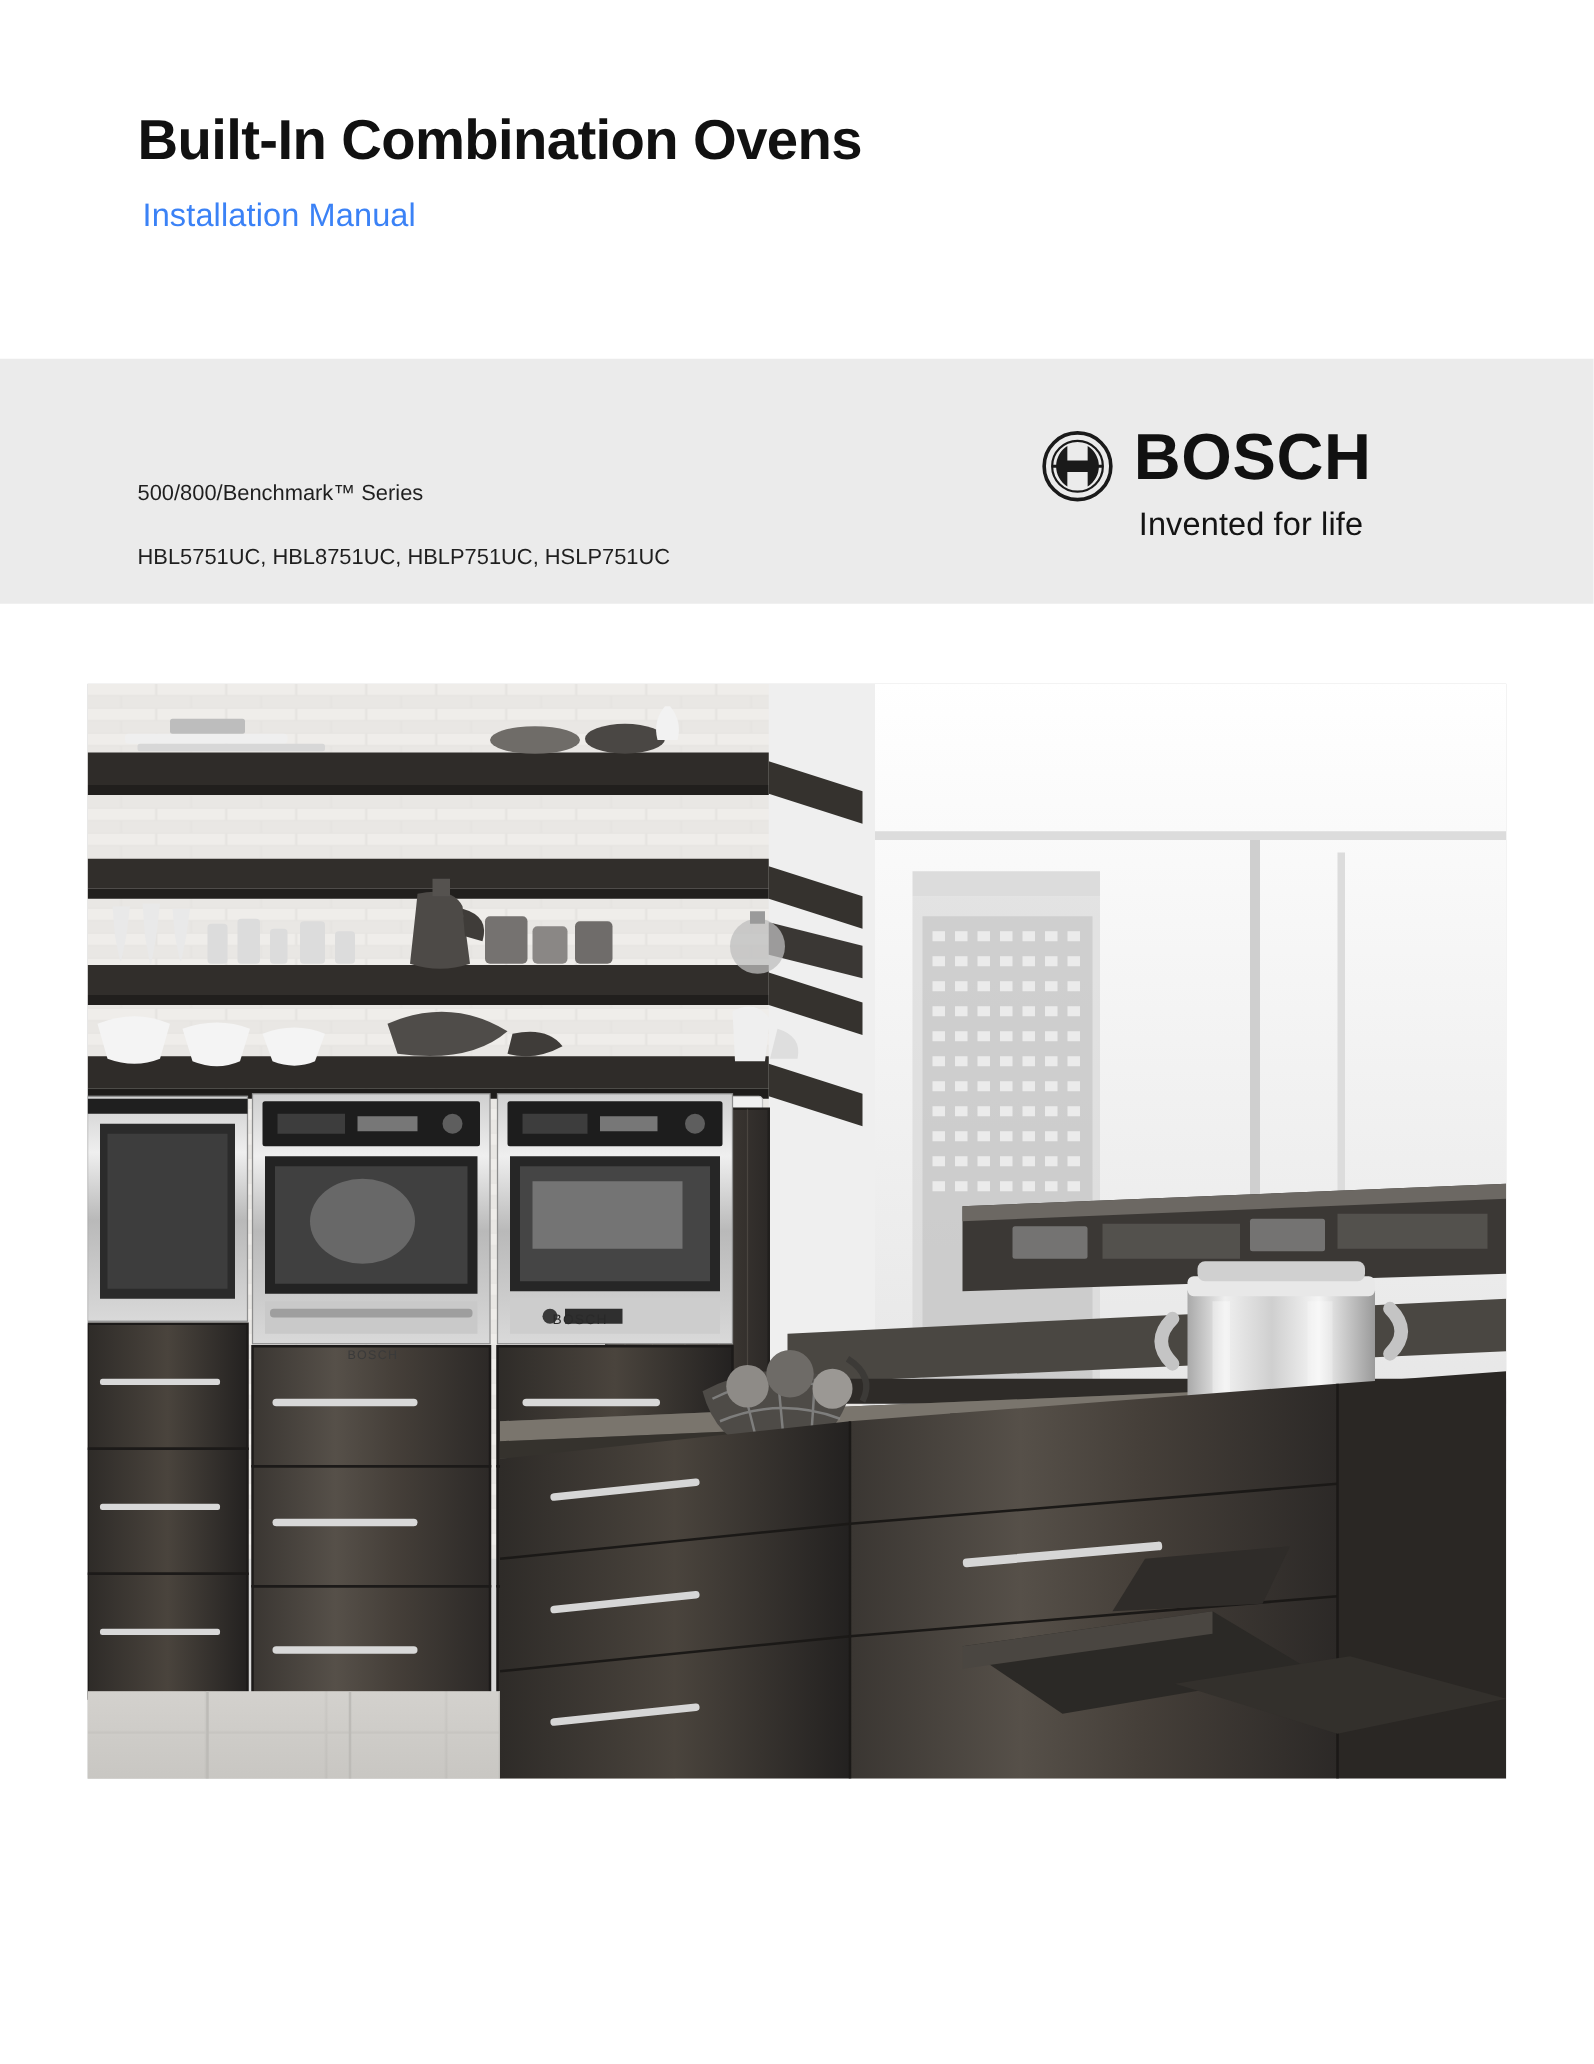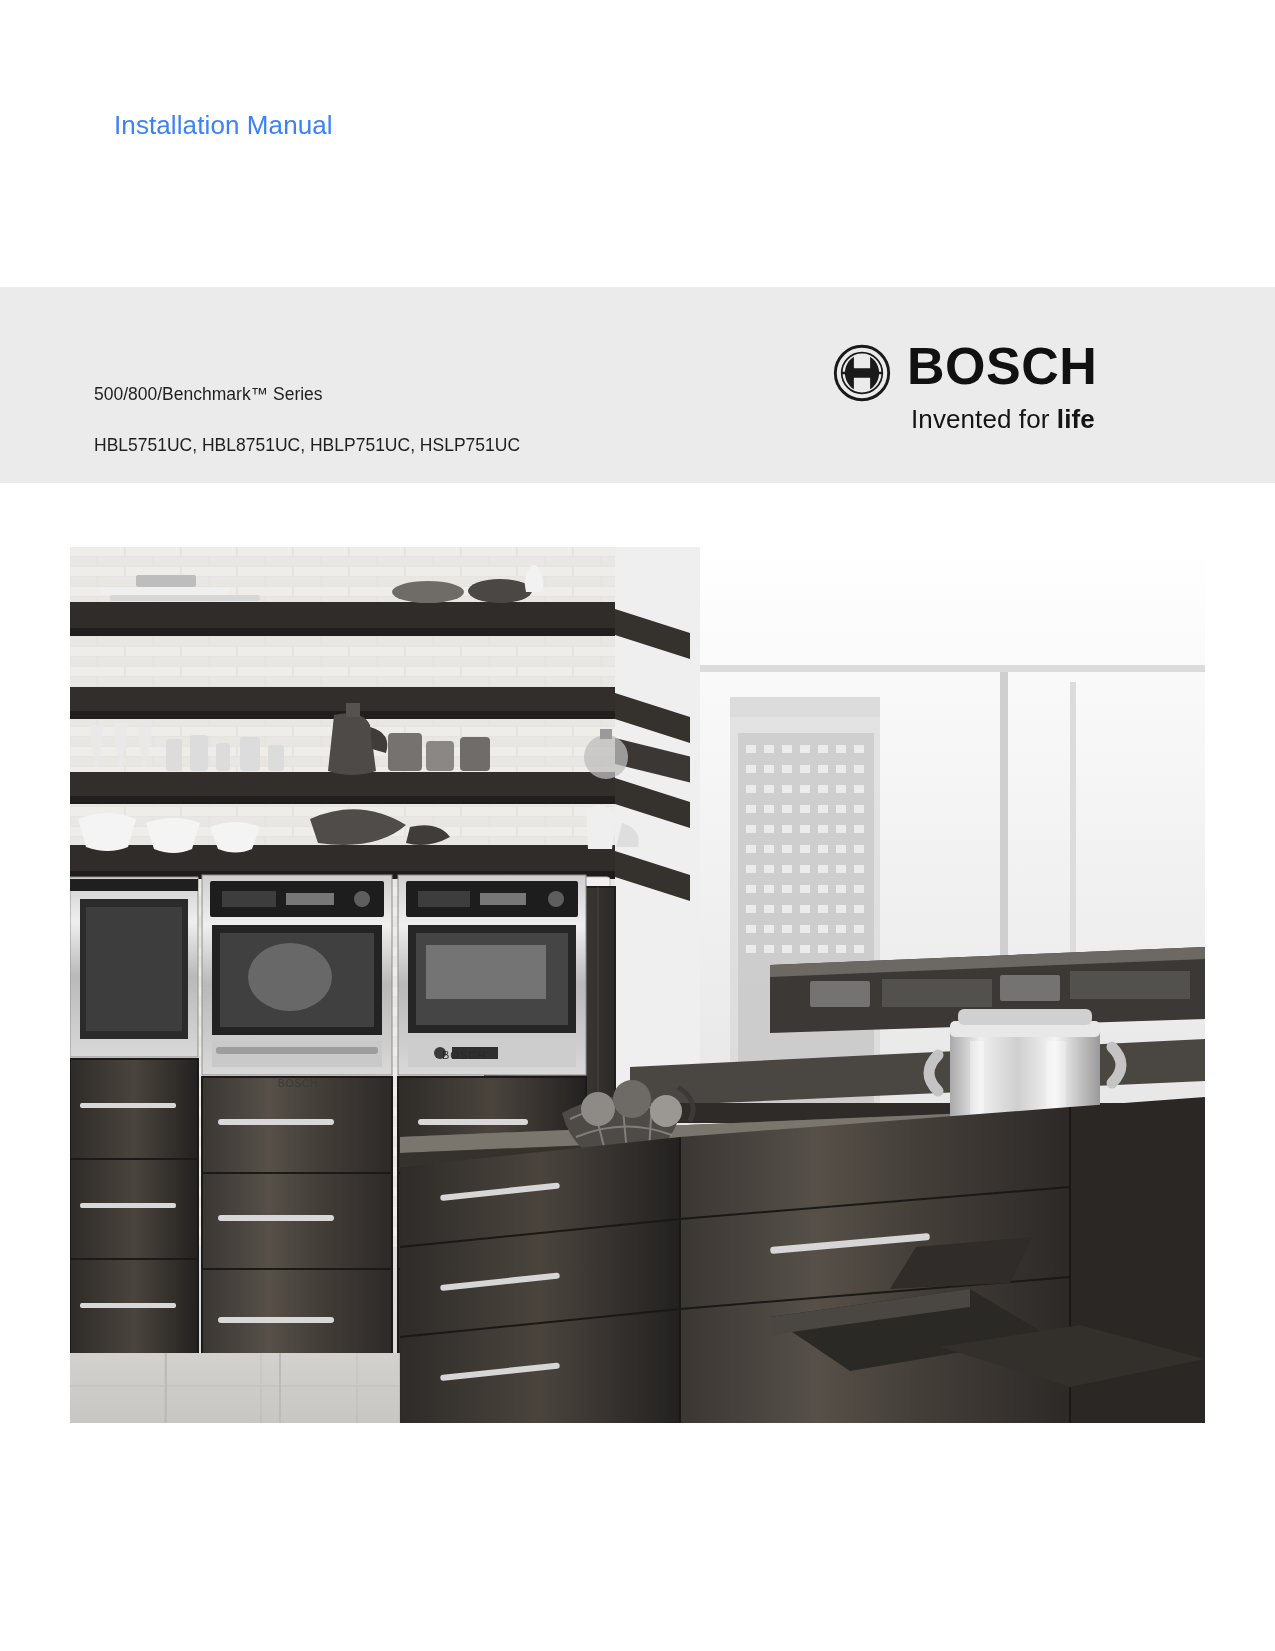--- a/index.html
+++ b/index.html
@@ -43,21 +43,21 @@
   .grey-band {
     position: absolute;
     left: 0;
     top: 287px;
     width: 1275px;
     height: 196px;
     background: #ebebeb;
   }
   .series-text {
     position: absolute;
-    left: 94px;
+    left: 110px;
     top: 357px;
     font-size: 17.5px;
     line-height: 1.45;
     color: #1f1f1f;
     white-space: pre-line;
   }
   .series-text .line2 {
     display: block;
     text-align: right;
   }
@@ -89,38 +89,39 @@
     color: #111111;
   }
   .logo-tagline {
     font-size: 26px;
     line-height: 1;
     margin-top: 14px;
     margin-left: 4px;
     color: #141414;
     letter-spacing: 0.1px;
   }
-  .logo-tagline b { font-weight: bold; }
+  .logo-tagline b { font-weight: normal; }
 
   
   .cover-photo {
     position: absolute;
     left: 70px;
     top: 547px;
     width: 1135px;
     height: 876px;
     overflow: hidden;
     background: #cfcfcf;
   }
   .cover-photo svg { display: block; }
 </style>
 </head>
 <body>
 
 <div class="title-block">
+  <h1 class="doc-title">Built-In Combination Ovens</h1>
   <div class="doc-subtitle">Installation Manual</div>
 </div>
 
 <div class="grey-band"></div>
 
 <div class="series-text">
   <span>500/800/Benchmark™ Series</span><br>
   <span class="line2">HBL5751UC, HBL8751UC, HBLP751UC, HSLP751UC</span>
 </div>
 

